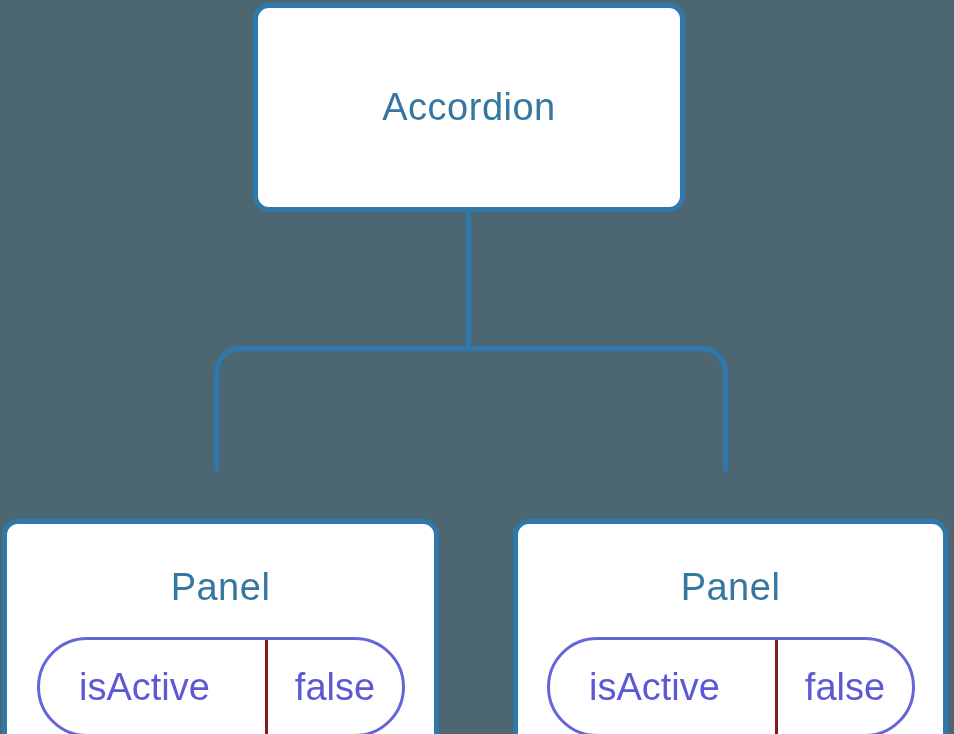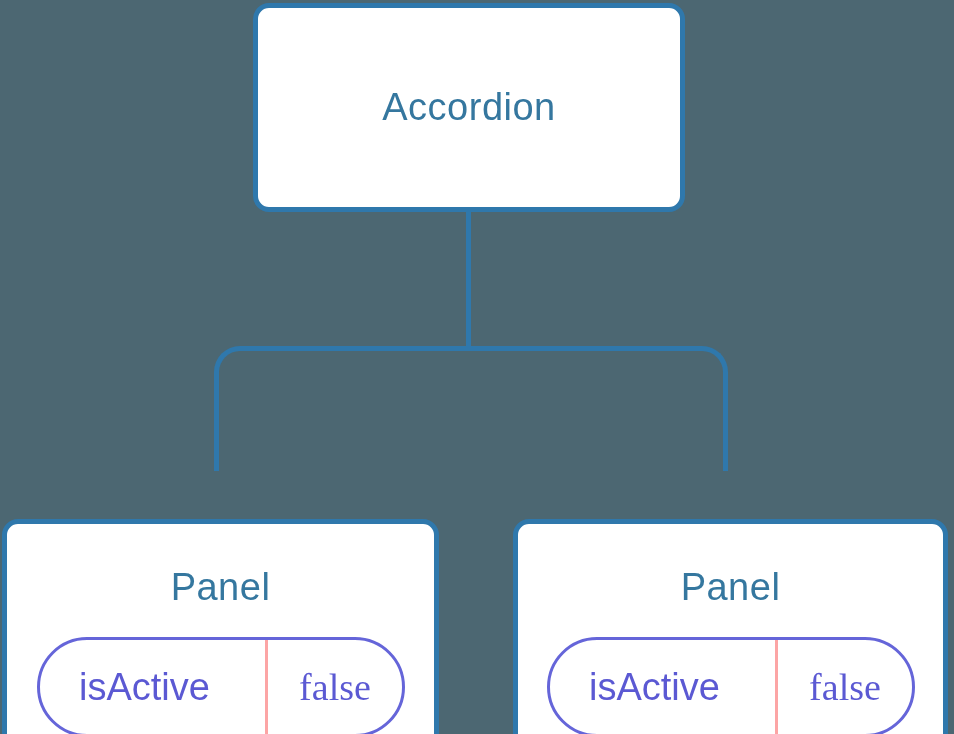--- a/index.html
+++ b/index.html
@@ -77,21 +77,21 @@
   }
   .pill-cell {
     display: flex;
     align-items: center;
     justify-content: center;
     color: #5b59d3;
     font-size: 38px;
     font-weight: 400;
   }
   .pill-key   { flex: 0 0 58%; }
-  .pill-value { flex: 1 1 auto; border-left: 3px solid #fca5a5; font-family: Liberation Serif, serif; }
+  .pill-value { flex: 1 1 auto; border-left: 3px solid #7f1d1d; }
 </style>
 </head>
 <body>
 
 <div class="canvas">
 
   <div class="node node-root">
     <div class="node-title">Accordion</div>
   </div>
 

